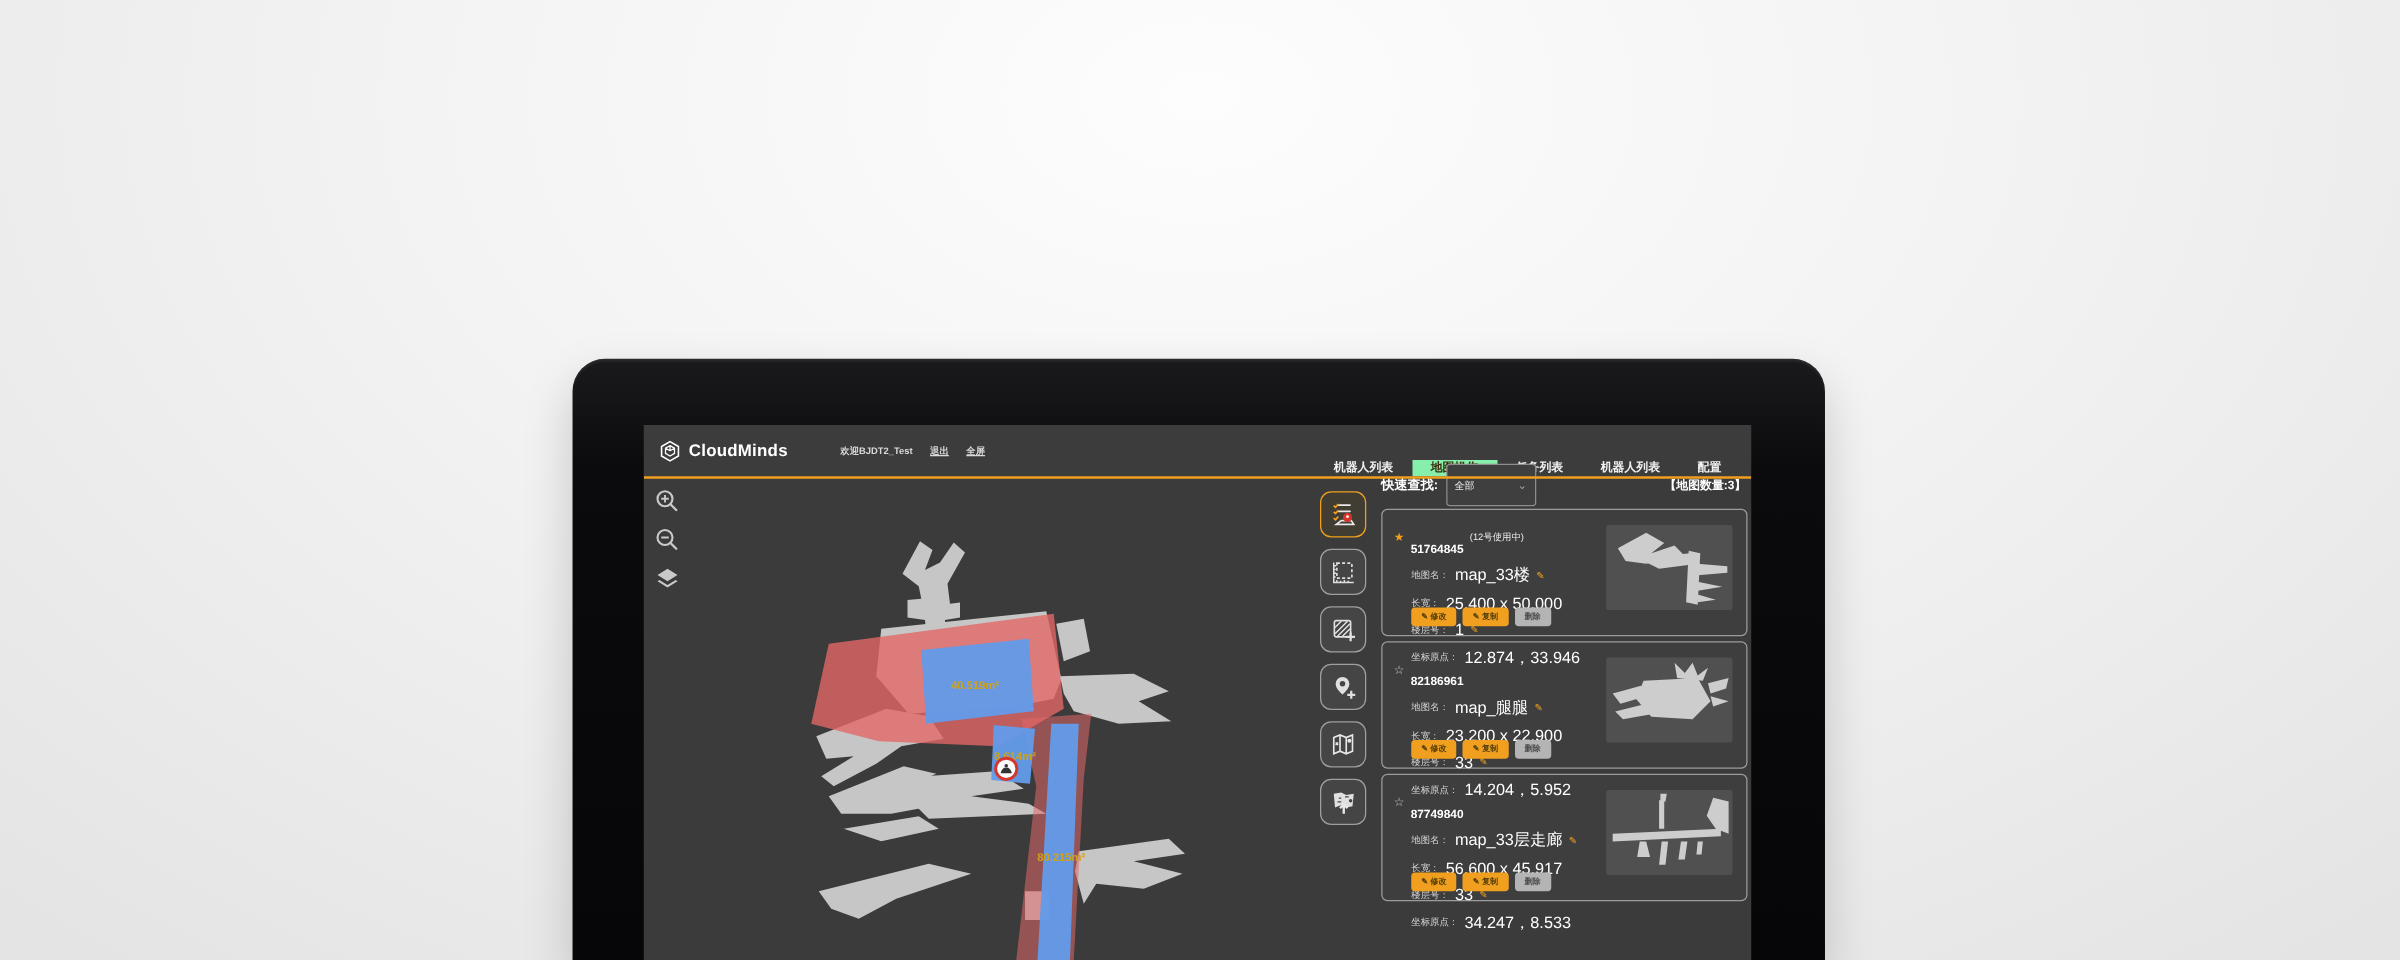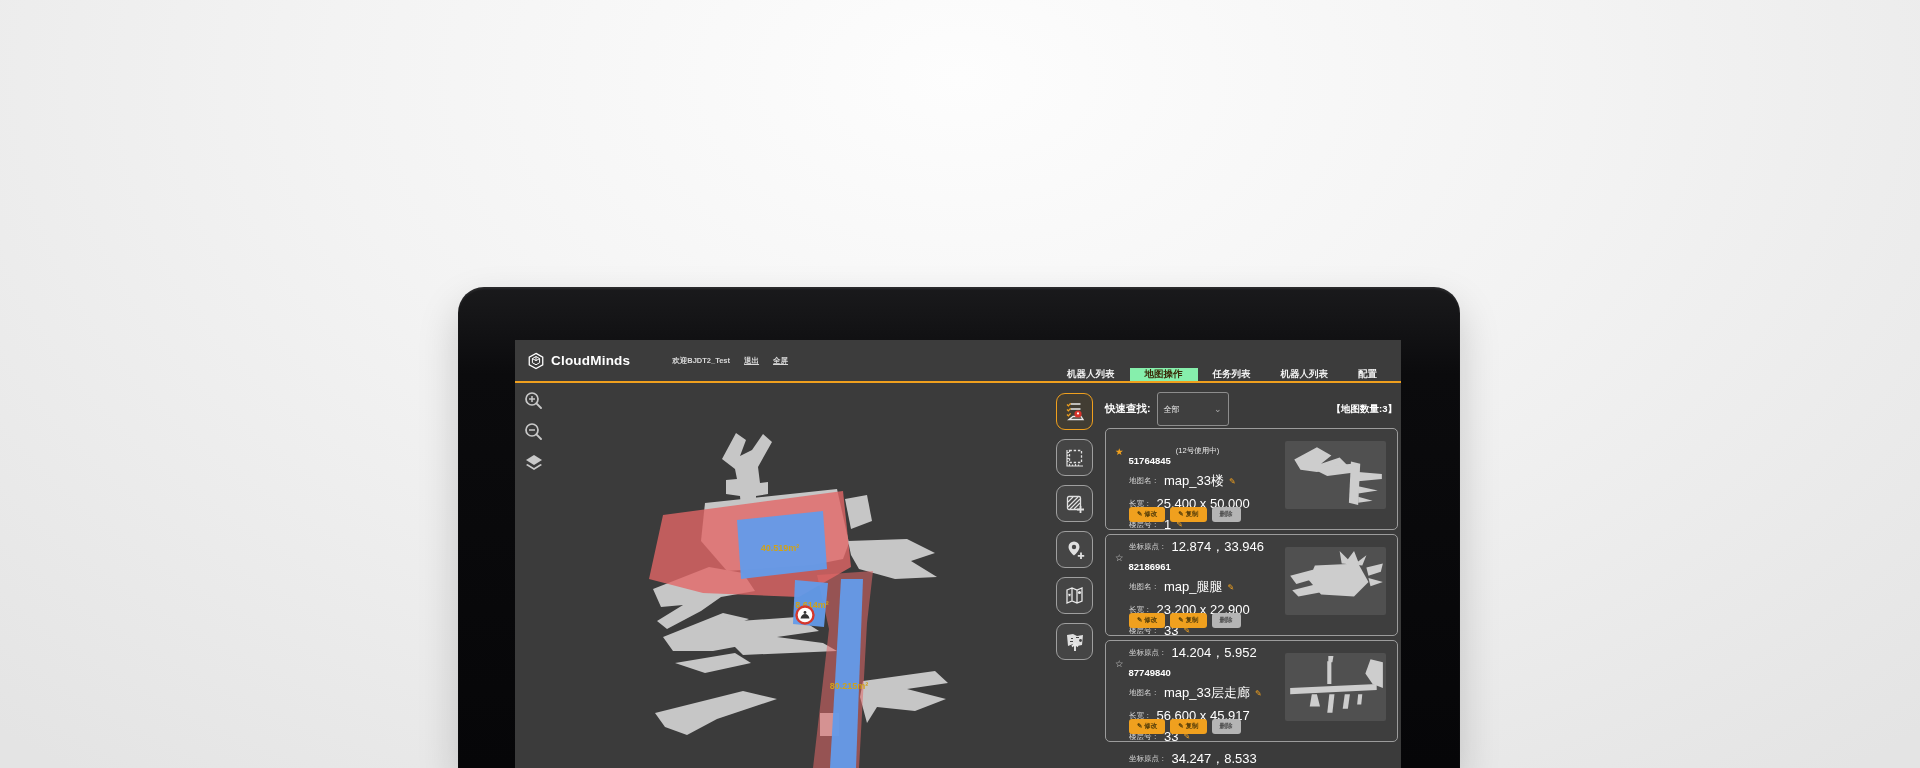--- a/index.html
+++ b/index.html
@@ -37,21 +37,21 @@
   
   .map-svg { position:absolute; left:0; top:43px; width:540px; height:385px; }
   
   .icon-col { position:absolute; left:541px; top:53px; display:flex; flex-direction:column; gap:9px; z-index:4; }
   .icon-btn {
     width:37px; height:37px; border-radius:9px; background:#454545;
     border:1.3px solid #9f9f9f; display:flex; align-items:center; justify-content:center; cursor:pointer;
   }
   .icon-btn.active { border:1.8px solid #f0a01e; background:#423d33; }
   
-  .panel { position:absolute; left:590px; top:56px; width:294px; }
+  .panel { position:absolute; left:590px; top:35px; width:294px; }
   .find-row { position:relative; height:26px; display:flex; align-items:center; }
   .find-label { color:#fff; font-size:10.5px; font-weight:bold; }
   .dropdown {
     margin-left:6px; width:72px; height:17px; background:#3f3f3f; border:1px solid #8d8d8d;
     border-radius:3px; display:flex; align-items:center; justify-content:space-between;
     padding:16px 6px; cursor:pointer;
   }
   .dropdown .dd-val { color:#e8e8e8; font-size:8px; }
   .dropdown .dd-chev { color:#aaa; font-size:9px; line-height:6px; }
   .map-count { position:absolute; right:2px; color:#fff; font-size:9.5px; font-weight:bold;text-align:center; }

